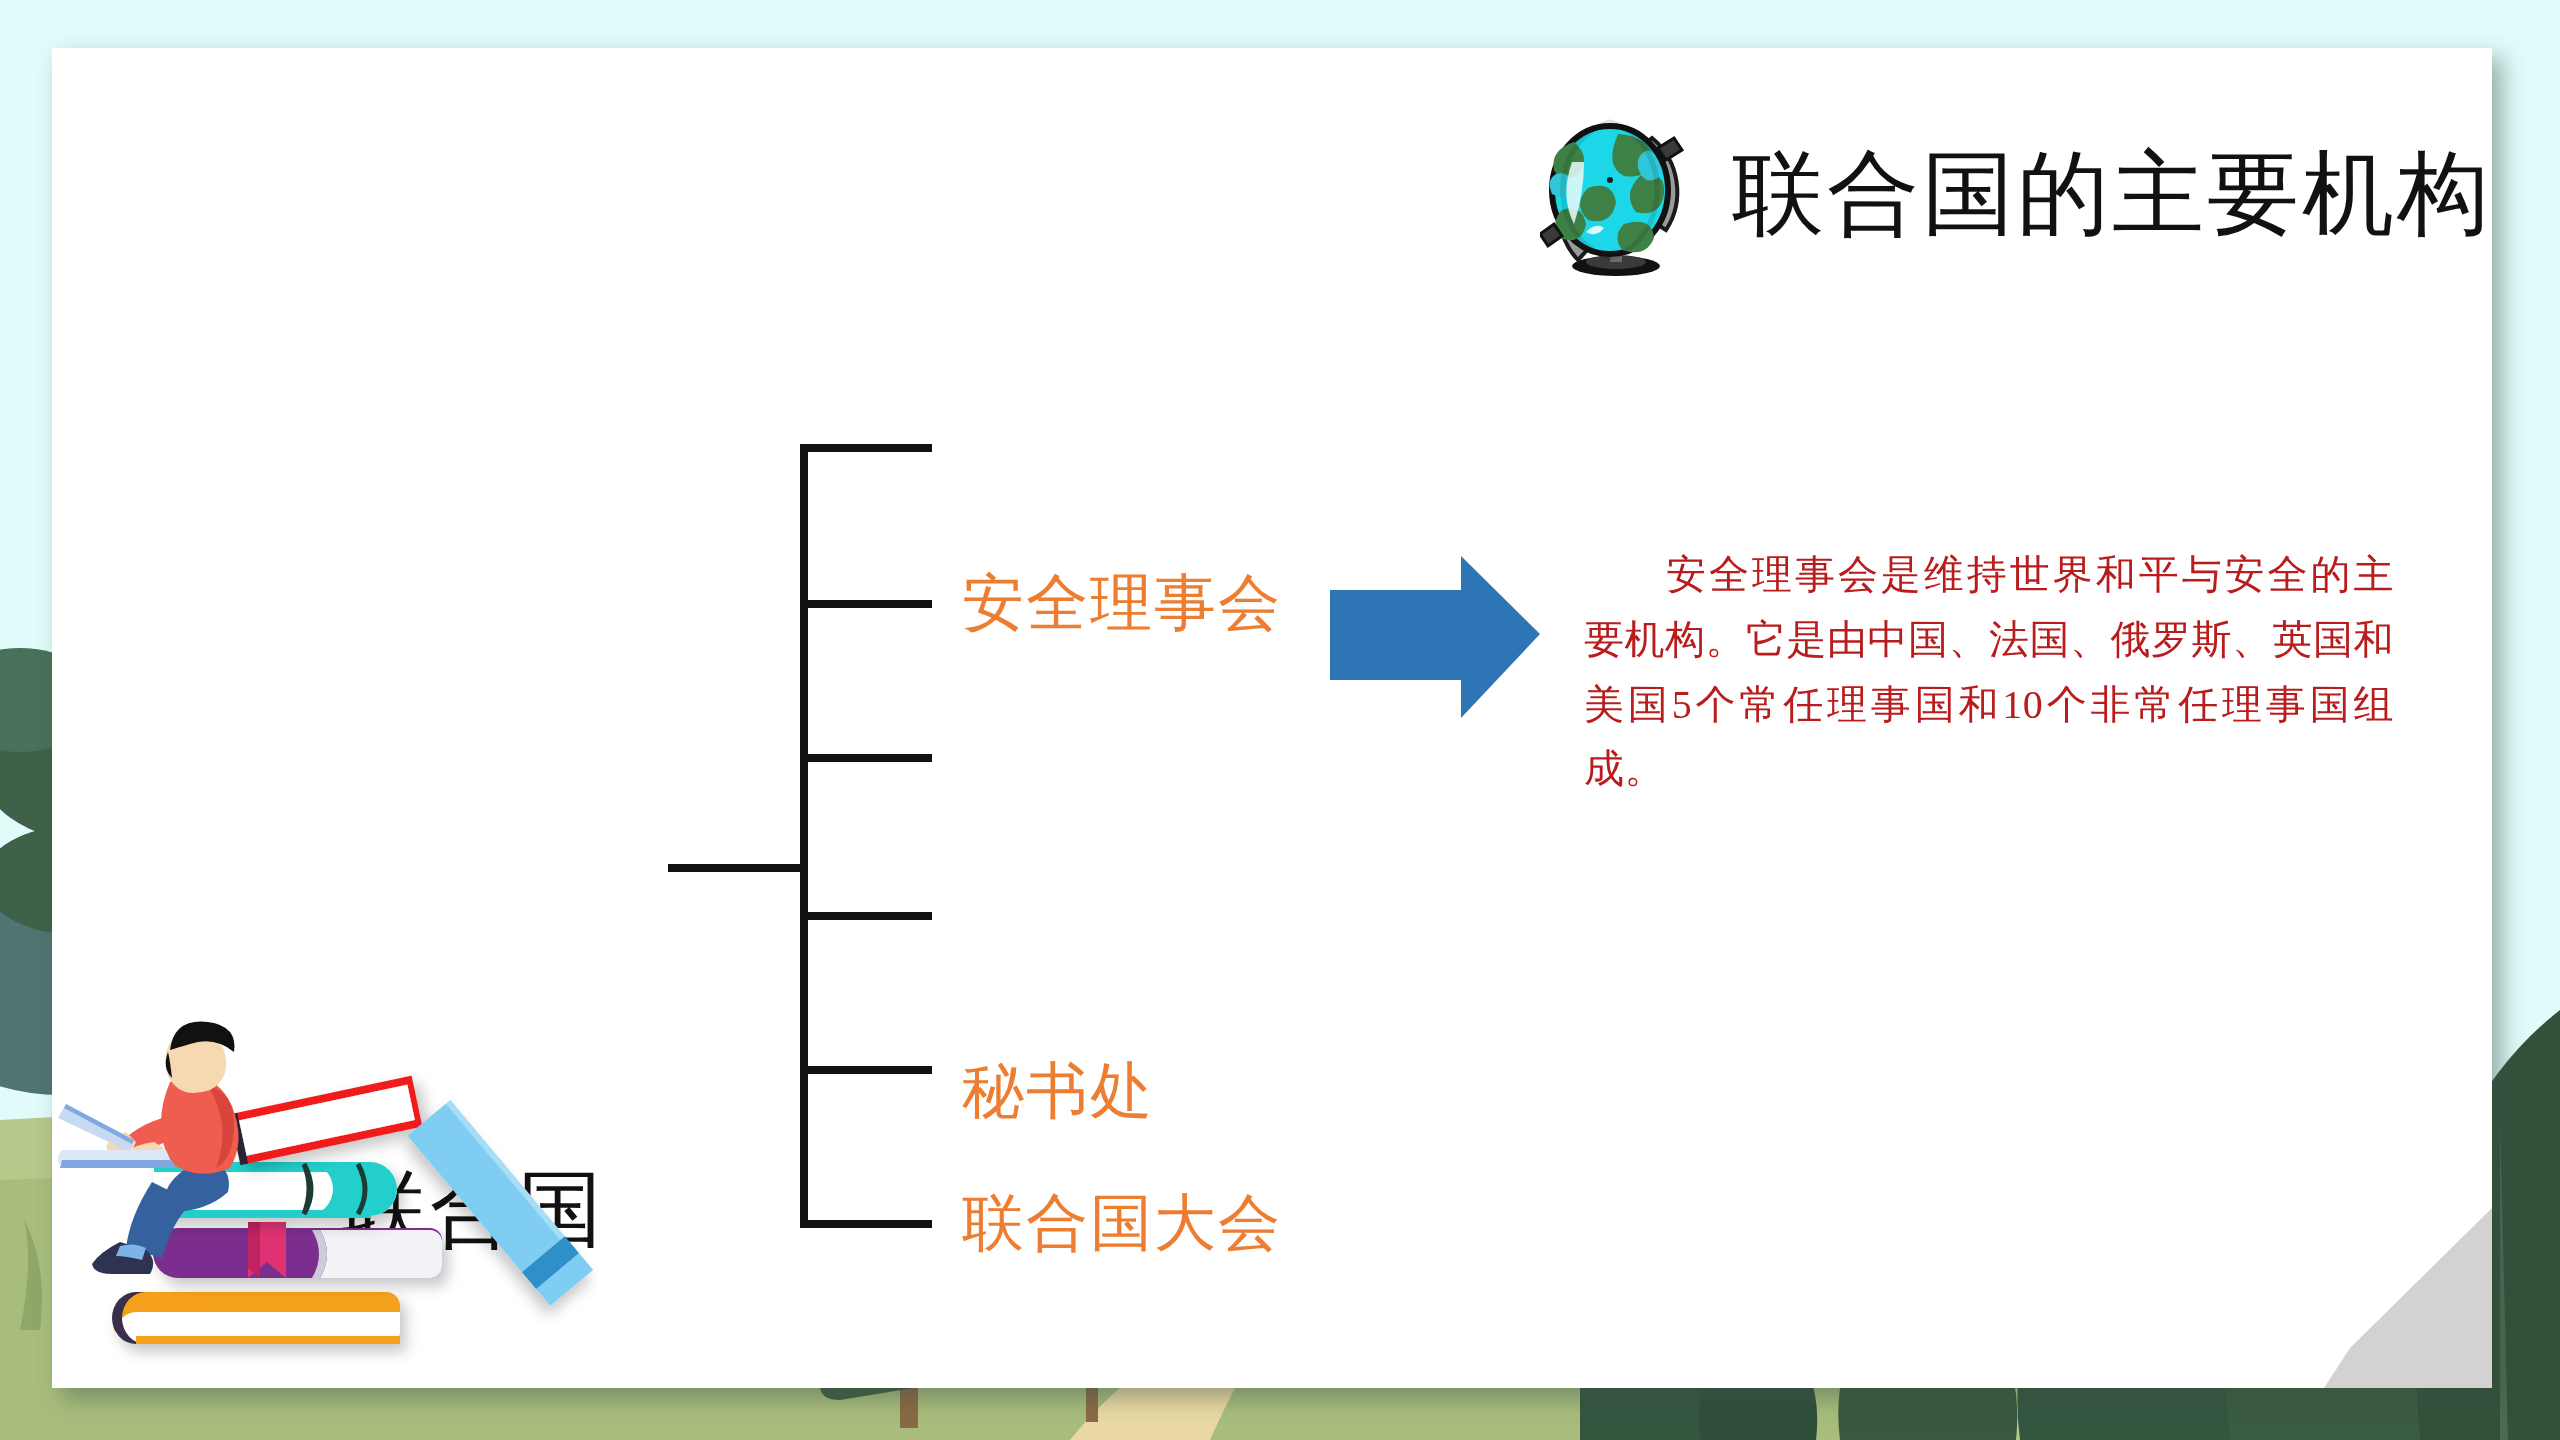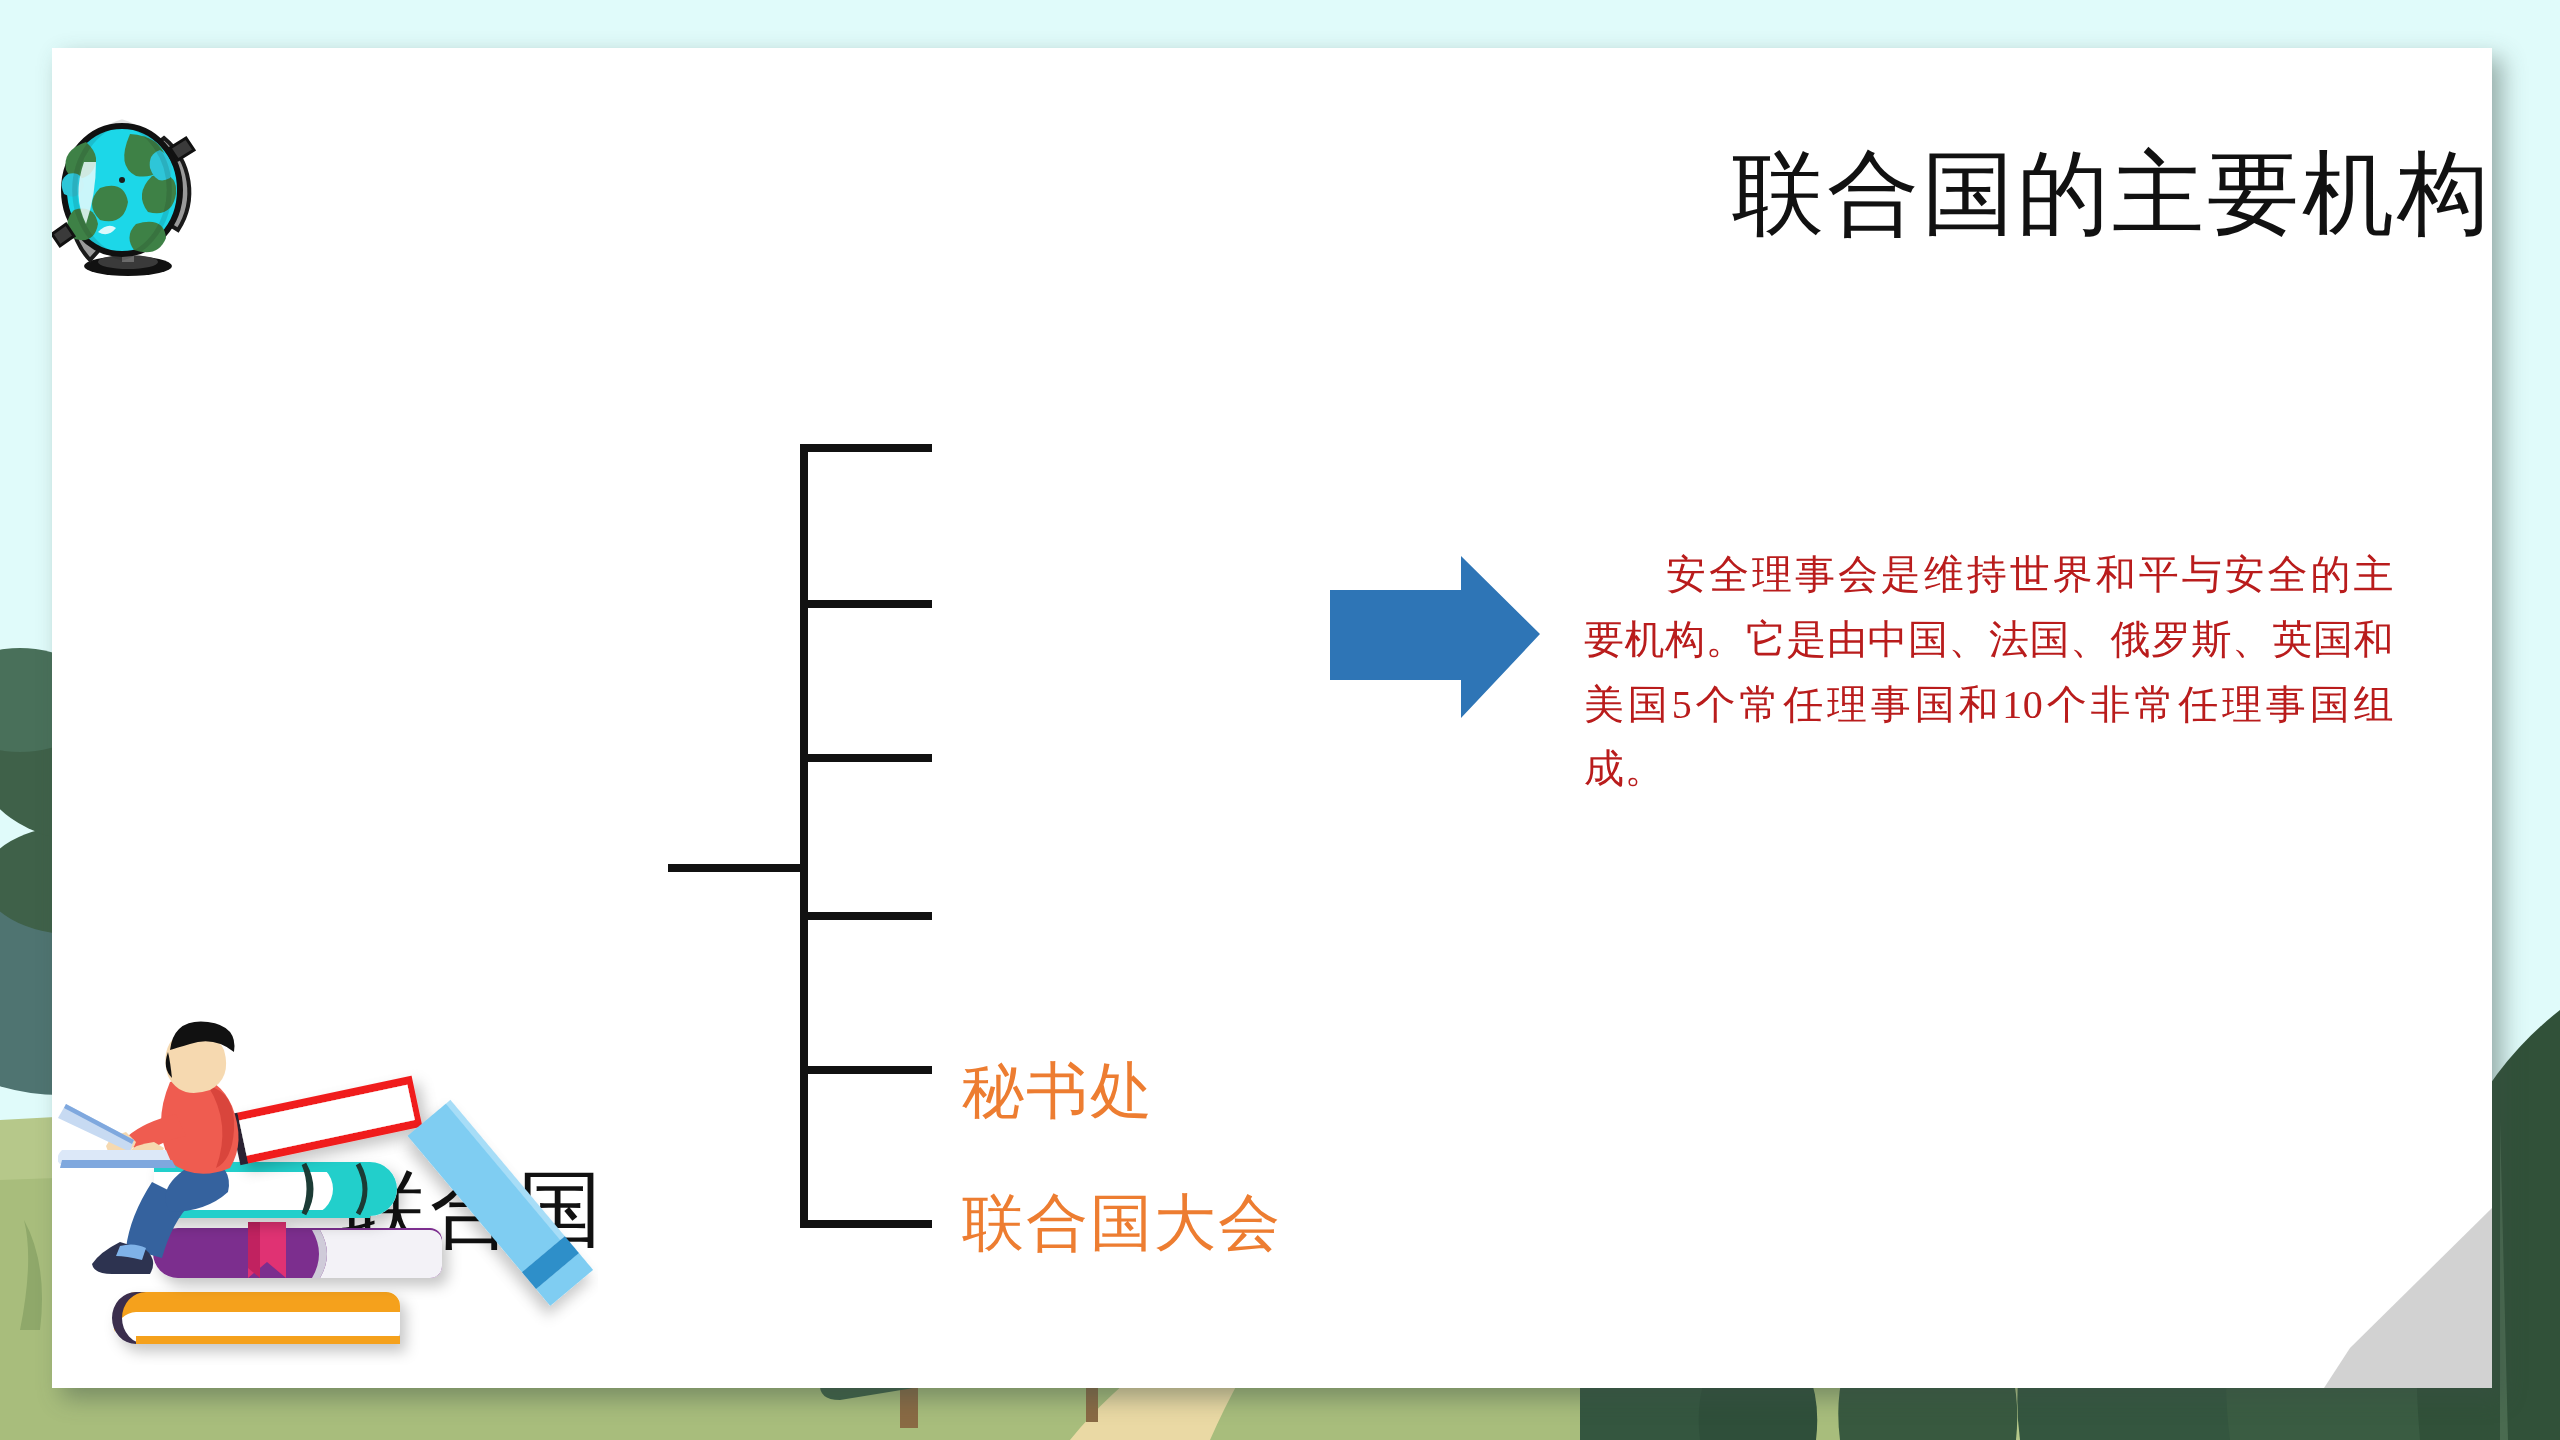--- a/index.html
+++ b/index.html
@@ -38,21 +38,21 @@
   }
 
   
   #title-row {
     position: absolute;
     left: 0;
     top: 60px;
     width: 100%;
     display: flex;
     align-items: center;
-    justify-content: space-between;
+    justify-content: flex-end;
     gap: 42px;
   }
   #globe-icon {
     width: 150px;
     height: 165px;
     flex: 0 0 auto;
     margin-top: 6px;
   }
   #page-title {
     font-size: 92px;
@@ -234,20 +234,21 @@
       <line x1="748" y1="40" x2="880" y2="40" stroke="#111" stroke-width="8"></line>
       <line x1="748" y1="196" x2="880" y2="196" stroke="#111" stroke-width="8"></line>
       <line x1="748" y1="350" x2="880" y2="350" stroke="#111" stroke-width="8"></line>
       <line x1="748" y1="508" x2="880" y2="508" stroke="#111" stroke-width="8"></line>
       <line x1="748" y1="662" x2="880" y2="662" stroke="#111" stroke-width="8"></line>
       <line x1="748" y1="816" x2="880" y2="816" stroke="#111" stroke-width="8"></line>
     </svg>
 
     <div id="root-label">联合国</div>
 
+    <div class="branch-label" style="top:164px">安全理事会</div>
     <div class="branch-label" style="top:652px">秘书处</div>
     <div class="branch-label" style="top:784px">联合国大会</div>
   </div>
 
   <svg id="flow-arrow" viewBox="0 0 210 162">
     <polygon points="0,34 131,34 131,0 210,78 131,162 131,124 0,124" fill="#2E75B6"></polygon>
   </svg>
 
   <div id="detail-panel">
     <p id="detail-text">安全理事会是维持世界和平与安全的主要机构。它是由中国、法国、俄罗斯、英国和美国5个常任理事国和10个非常任理事国组成。</p>

